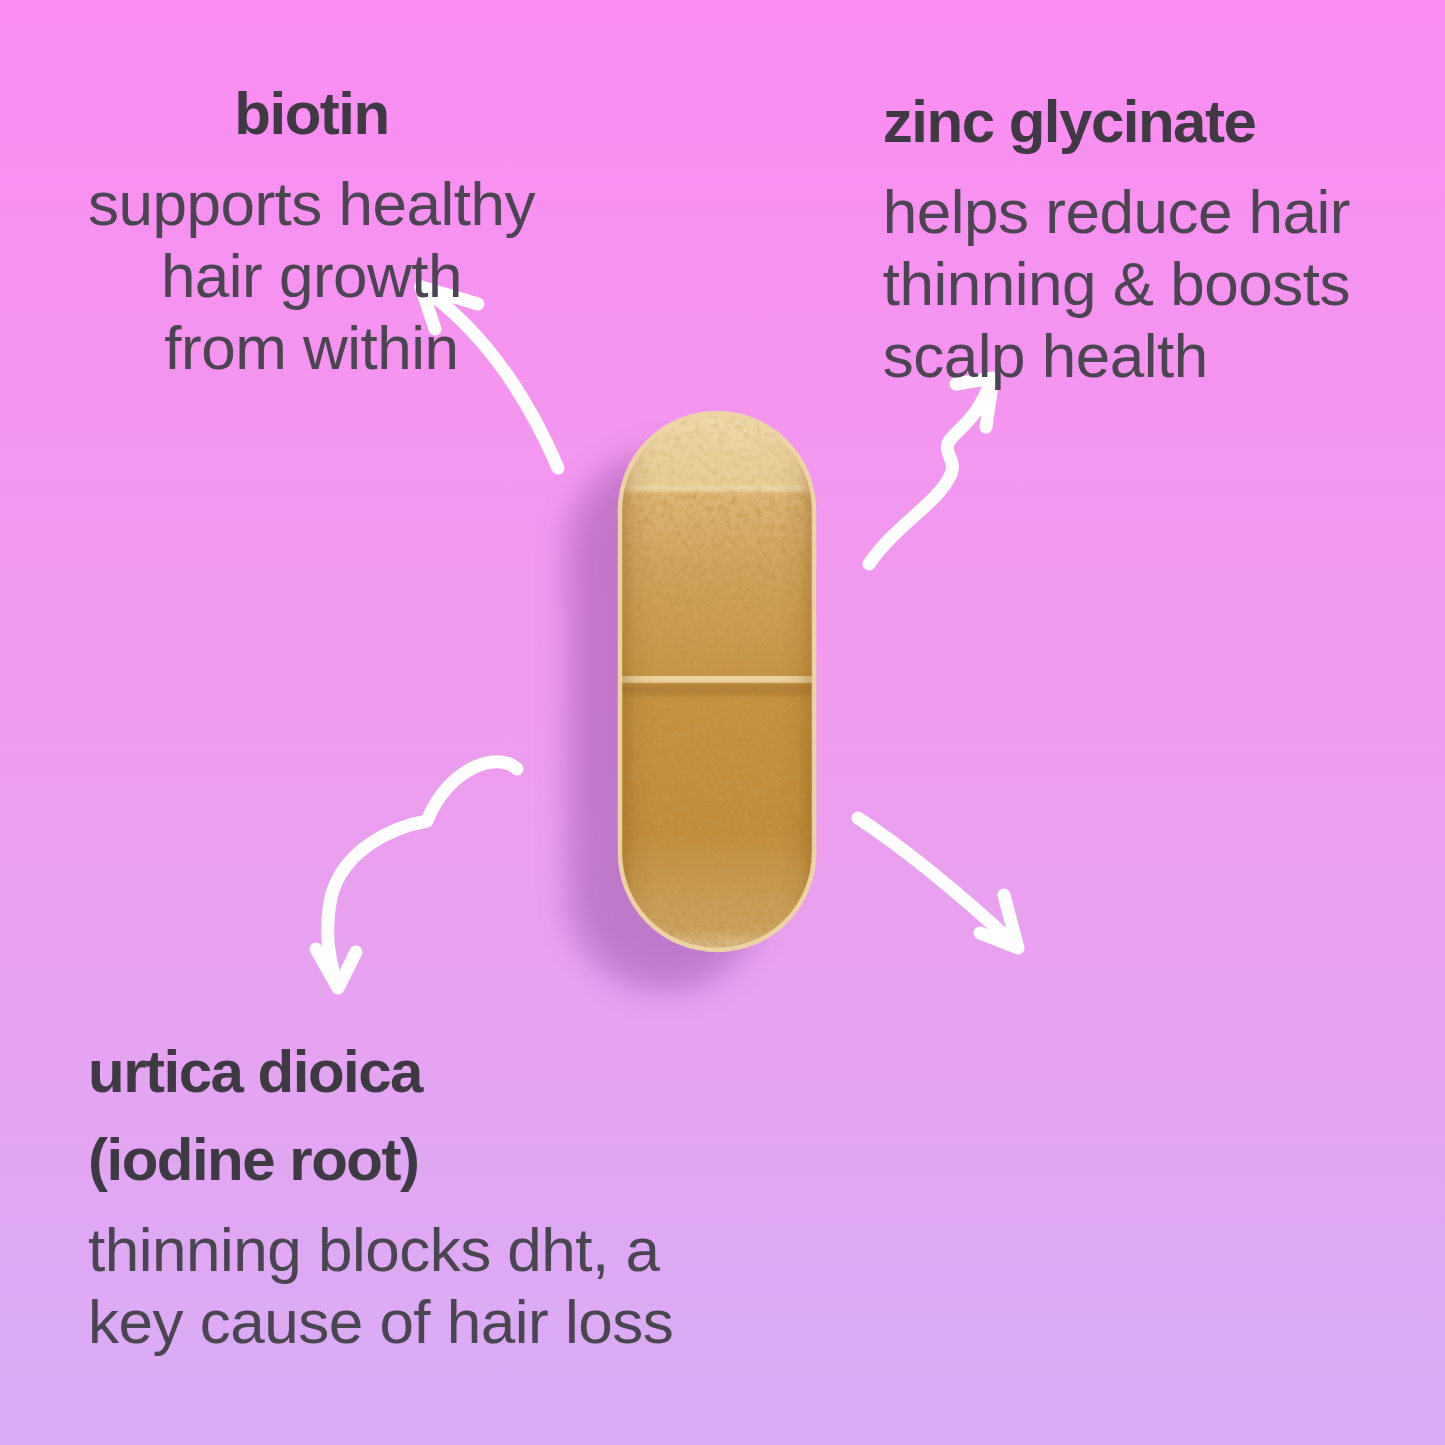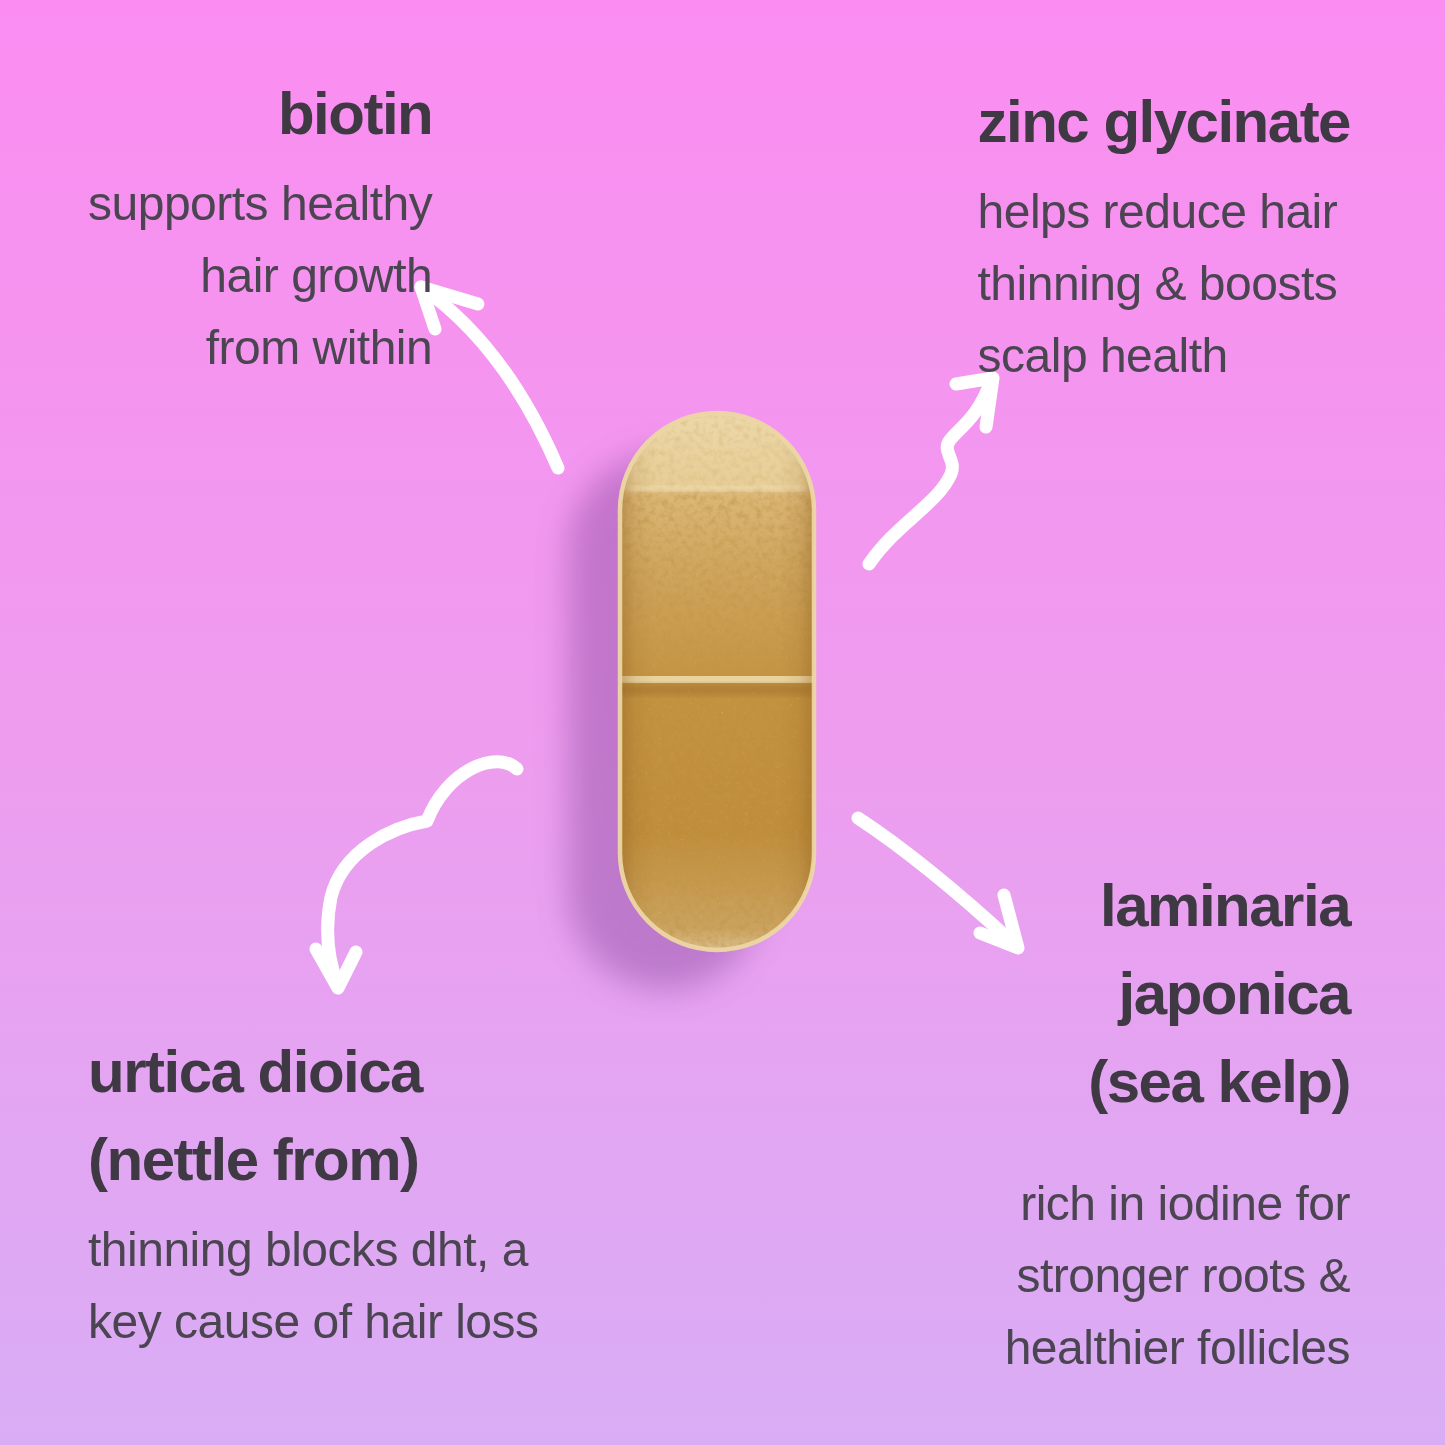--- a/index.html
+++ b/index.html
@@ -14,24 +14,24 @@
     position:relative;width:1445px;height:1445px;overflow:hidden;
     background:linear-gradient(180deg,var(--bg-top) 0%,var(--bg-mid) 50%,var(--bg-bottom) 100%);
   }
   svg.scene{position:absolute;left:0;top:0;width:1445px;height:1445px;display:block;}
   .ing{position:absolute;}
   .ing .name{
     font-size:60px;font-weight:700;line-height:88px;letter-spacing:-1.5px;
     color:var(--text-heading);white-space:pre-line;
   }
   .ing .desc{
-    font-size:48px;font-weight:400;line-height:72px;letter-spacing:-0.5px;
+    font-size:62px;font-weight:400;line-height:72px;letter-spacing:-0.5px;
     color:var(--text-body);white-space:pre-line;margin-top:10px;
   }
-  .pos-biotin{left:88px;top:70px;text-align:right;}
+  .pos-biotin{left:88px;top:70px;text-align:center;}
   .pos-zinc{right:95px;top:78px;text-align:left;}
   .pos-nettle{left:88px;top:1028px;text-align:left;}
   .pos-kelp{right:95px;top:862px;text-align:right;}
   .pos-kelp .desc{margin-top:42px;}
 </style>
 </head>
 <body>
 
 <div class="canvas">
 
@@ -129,27 +129,19 @@
 
   <div class="ing pos-zinc">
     <h2 class="name">zinc glycinate</h2>
     <p class="desc">helps reduce hair
 thinning &amp; boosts
 scalp health</p>
   </div>
 
   <div class="ing pos-nettle">
     <h2 class="name">urtica dioica
-(nettle from)</h2>
+(iodine root)</h2>
     <p class="desc">thinning blocks dht, a
 key cause of hair loss</p>
   </div>
 
-  <div class="ing pos-kelp">
-    <h2 class="name">laminaria
-japonica
-(sea kelp)</h2>
-    <p class="desc">rich in iodine for
-stronger roots &amp;
-healthier follicles</p>
-  </div>
 
 </div>
 
 </body></html>

